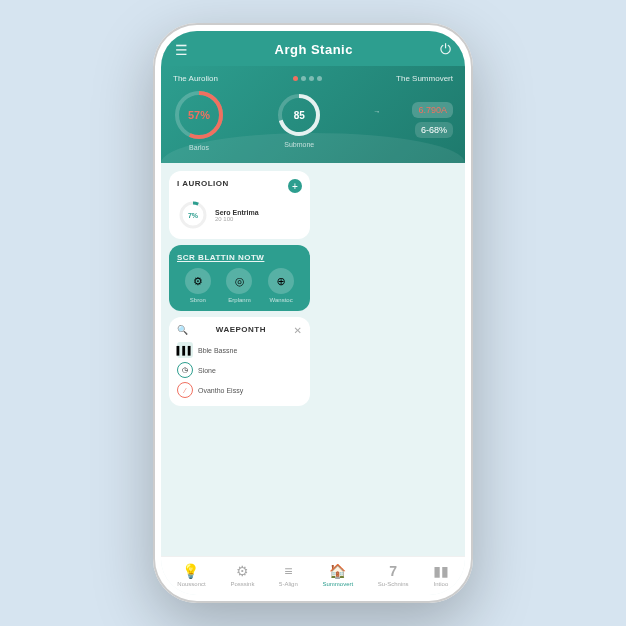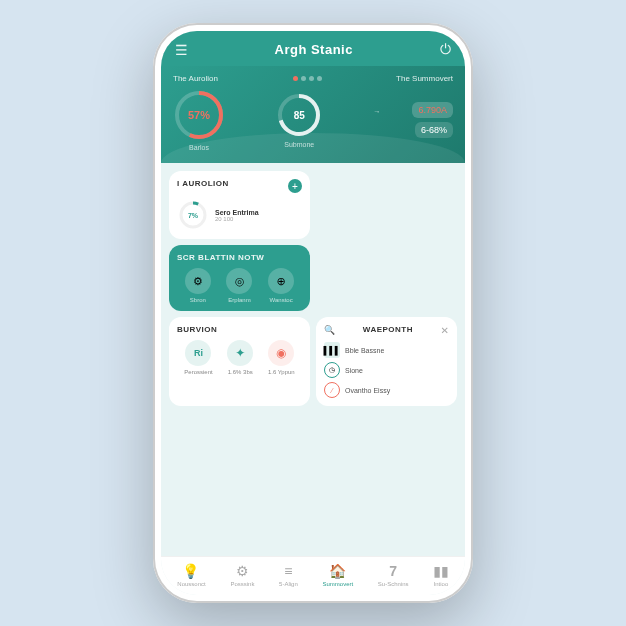--- a/index.html
+++ b/index.html
@@ -197,21 +197,21 @@
       cursor: pointer;
     }
     .two-col {
       display: grid;
       grid-template-columns: 1fr 1fr;
       gap: 6px;
     }
     .teal-card {
       background: #2d9e8f;
     }
-    .teal-card .card-title { color: rgba(255,255,255,0.9); }
+    .teal-card .card-title { color: rgba(255,255,255,0.9); text-decoration: underline; }
 
     
     .icon-row {
       display: flex;
       justify-content: space-around;
       align-items: center;
     }
     .icon-item {
       display: flex;
       flex-direction: column;
@@ -376,39 +376,20 @@
               <div class="icon-bubble ib-light">⊕</div>
               <span class="icon-label icon-label-light">Wanstoc</span>
             </div>
           </div>
         </div>
 
       </div>
 
       <div class="two-col">
 
-        <div class="card">
-          <div class="card-header">
-            <span class="card-title">Burvion</span>
-          </div>
-          <div class="icon-row">
-            <div class="icon-item">
-              <div class="icon-bubble ib-teal" style="font-size:9px;font-weight:700;color:#2d9e8f;">Ri</div>
-              <span class="icon-label">Perossient</span>
-            </div>
-            <div class="icon-item">
-              <div class="icon-bubble ib-teal" style="font-size:12px;color:#2d9e8f;">✦</div>
-              <span class="icon-label">1.6% 3bs</span>
-            </div>
-            <div class="icon-item">
-              <div class="icon-bubble ib-coral" style="font-size:12px;color:#f07060;">◉</div>
-              <span class="icon-label">1.6 Yppun</span>
-            </div>
-          </div>
-        </div>
 
         <div class="card">
           <div class="card-header">
             <span style="font-size:9px;">🔍</span>
             <span class="card-title">Waeponth</span>
             <span style="font-size:10px;color:#aaa;">✕</span>
           </div>
           <div style="display:flex;flex-direction:column;gap:4px;">
             <div style="display:flex;align-items:center;gap:5px;">
               <div style="width:16px;height:16px;border-radius:3px;background:rgba(45,158,143,0.15);display:flex;align-items:center;justify-content:center;font-size:8px;">▌▌▌</div>

